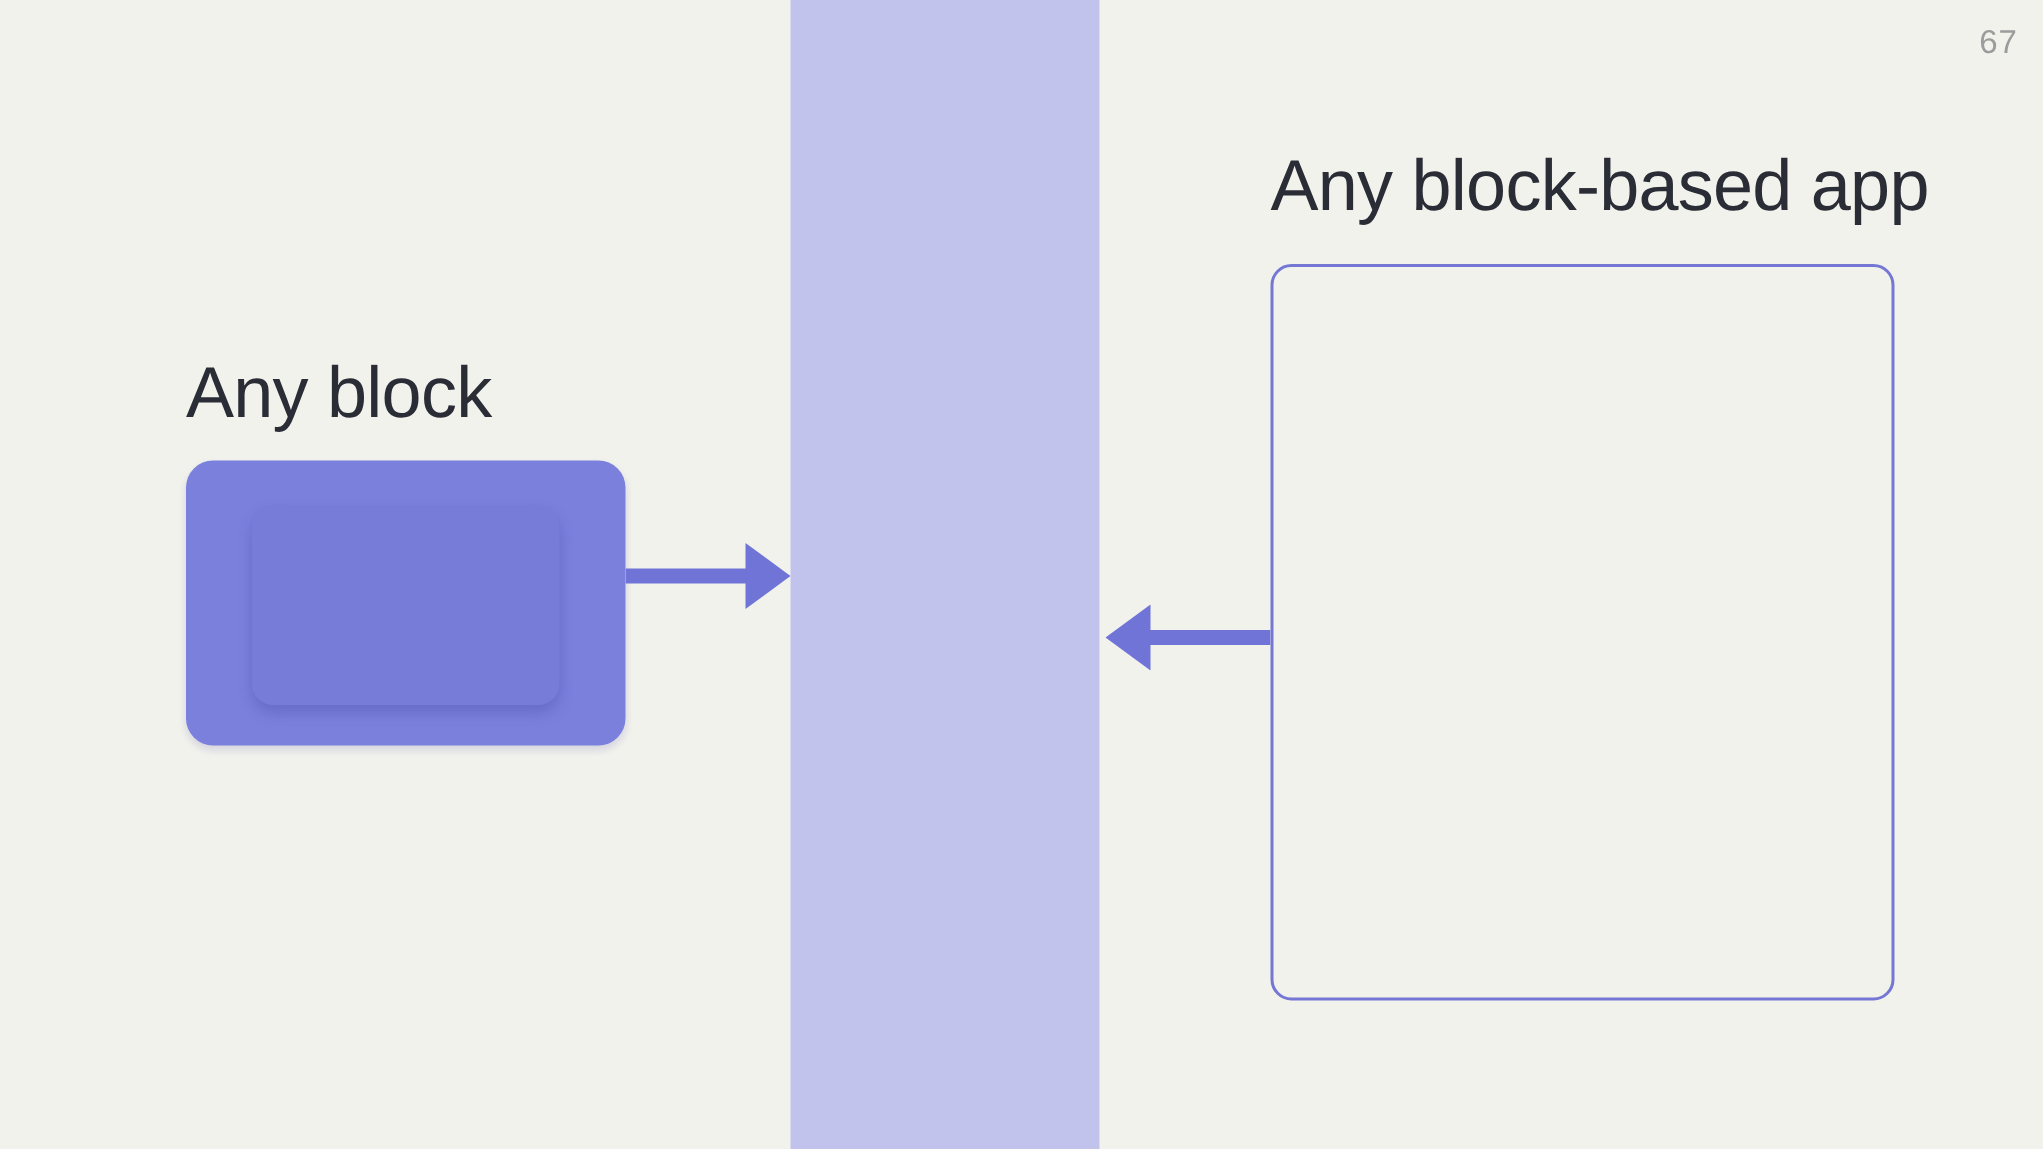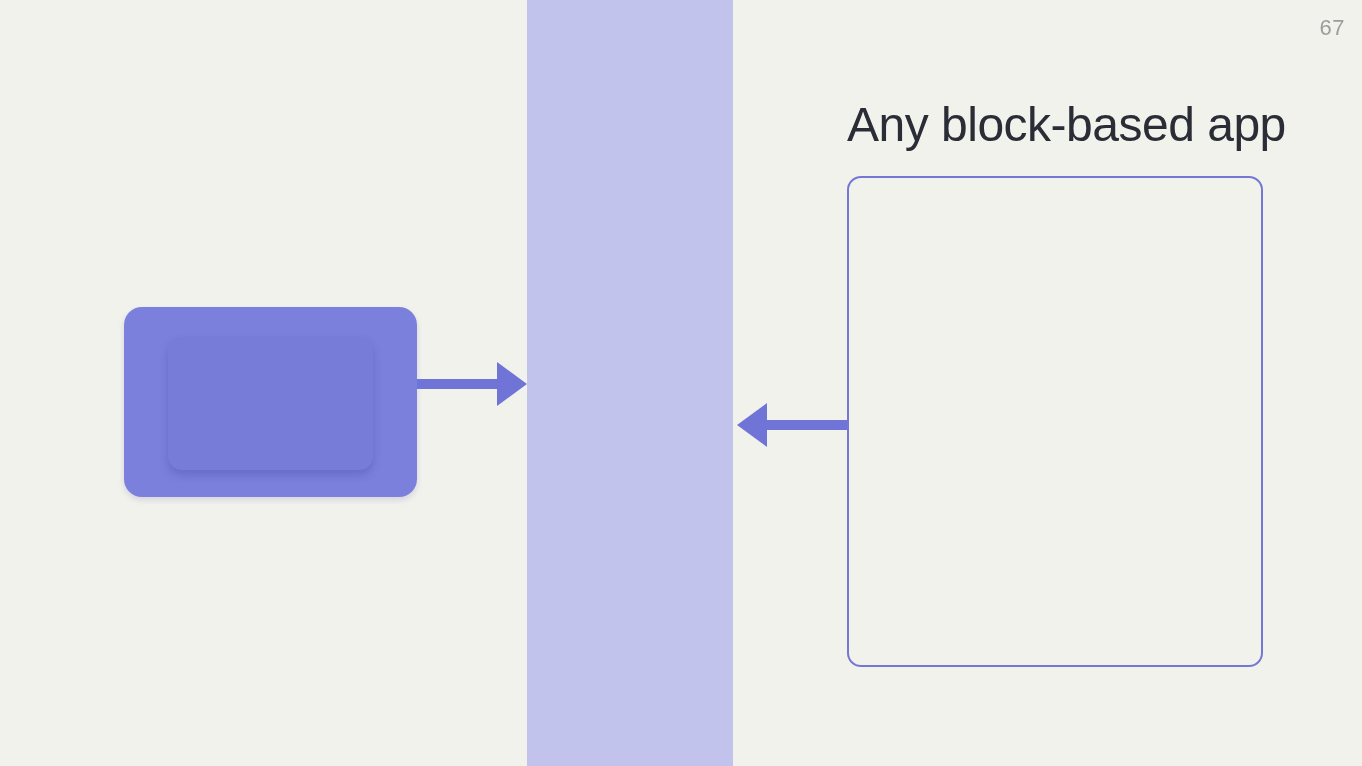--- a/index.html
+++ b/index.html
@@ -88,20 +88,21 @@
 </style>
 </head>
 <body>
 
 <div class="slide">
 
   <div class="band"></div>
 
   <div class="page-num">67</div>
 
+  <div class="heading left-title">Any block</div>
 
   <div class="block-card">
     <div class="block-inner"></div>
   </div>
 
   <svg class="arrow arrow-right" width="110" height="44" viewBox="0 0 110 44">
     <rect x="0" y="17" width="82" height="10" fill="currentColor"></rect>
     <polygon points="80,0 110,22 80,44" fill="currentColor"></polygon>
   </svg>
 

